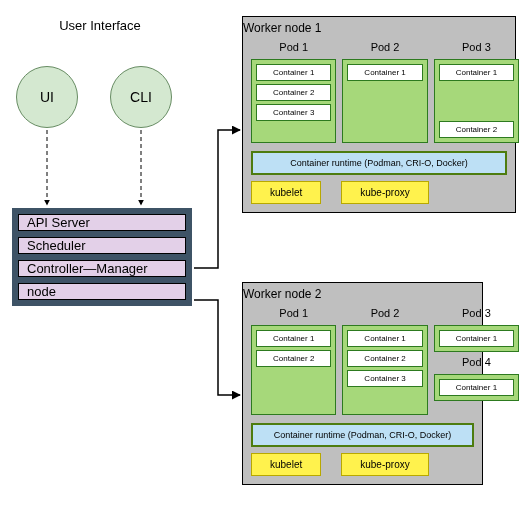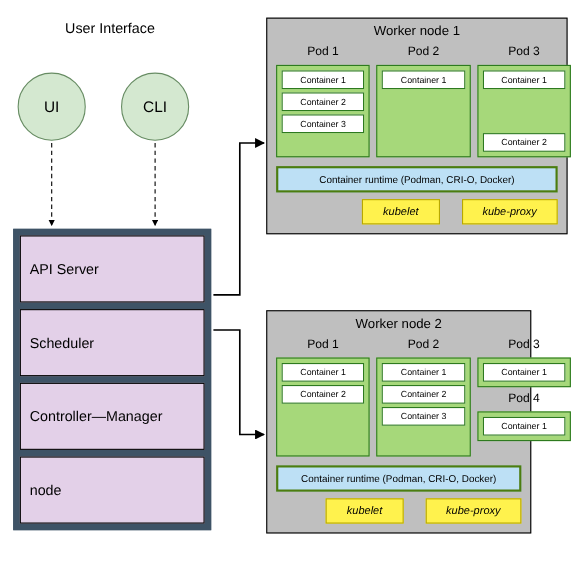--- a/index.html
+++ b/index.html
@@ -31,34 +31,34 @@
     left: 12px; top: 208px;
     width: 180px;
     background: #3e5366;
     border: 2px solid #3e5366;
     padding: 4px;
     display: flex; flex-direction: column; gap: 6px;
   }
   .cp-box {
     background: #e3d0e8;
     border: 1px solid #000;
-    padding: 22px 8px;
+    padding: 0 8px;
     font-size: 13px;
     text-align: left;
   }
 
   .worker {
     position: absolute;
     background: #bfbfbf;
     border: 1px solid #000;
     padding: 24px 8px 8px 8px;
   }
   .worker-title {
     position: absolute; top: 4px; left: 0; right: 0;
-    text-align: center; font-size: 12px; font-weight: normal;
+    font-size: 12px; font-weight: normal;
   }
   .pods-row { display: flex; gap: 6px; }
   .pod-col { display: flex; flex-direction: column; gap: 4px; flex: 1; }
   .pod-title { font-size: 11px; text-align: center; height: 14px; }
   .pod {
     background: #a6d87a;
     border: 1px solid #2d7a1f;
     padding: 4px;
     display: flex; flex-direction: column; gap: 3px;
     min-height: 20px;
@@ -73,21 +73,21 @@
   }
   .pod .spacer { flex: 1; }
   .runtime {
     margin-top: 8px;
     background: #bde0f5;
     border: 2px solid #4d7c0f;
     font-size: 9px;
     text-align: center;
     padding: 5px 2px;
   }
-  .bottom-row { display: flex; gap: 20px; justify-content: flex-end; margin-top: 6px; font-style: italic; }
+  .bottom-row { display: flex; gap: 20px; justify-content: flex-start; margin-top: 6px; }
   .yellow-box {
     background: #fff24d;
     border: 1px solid #b8a800;
     font-size: 10px;
     text-align: center;
     padding: 5px 18px;
   }
 
   svg.arrows { position: absolute; left: 0; top: 0; pointer-events: none; }
 </style>

